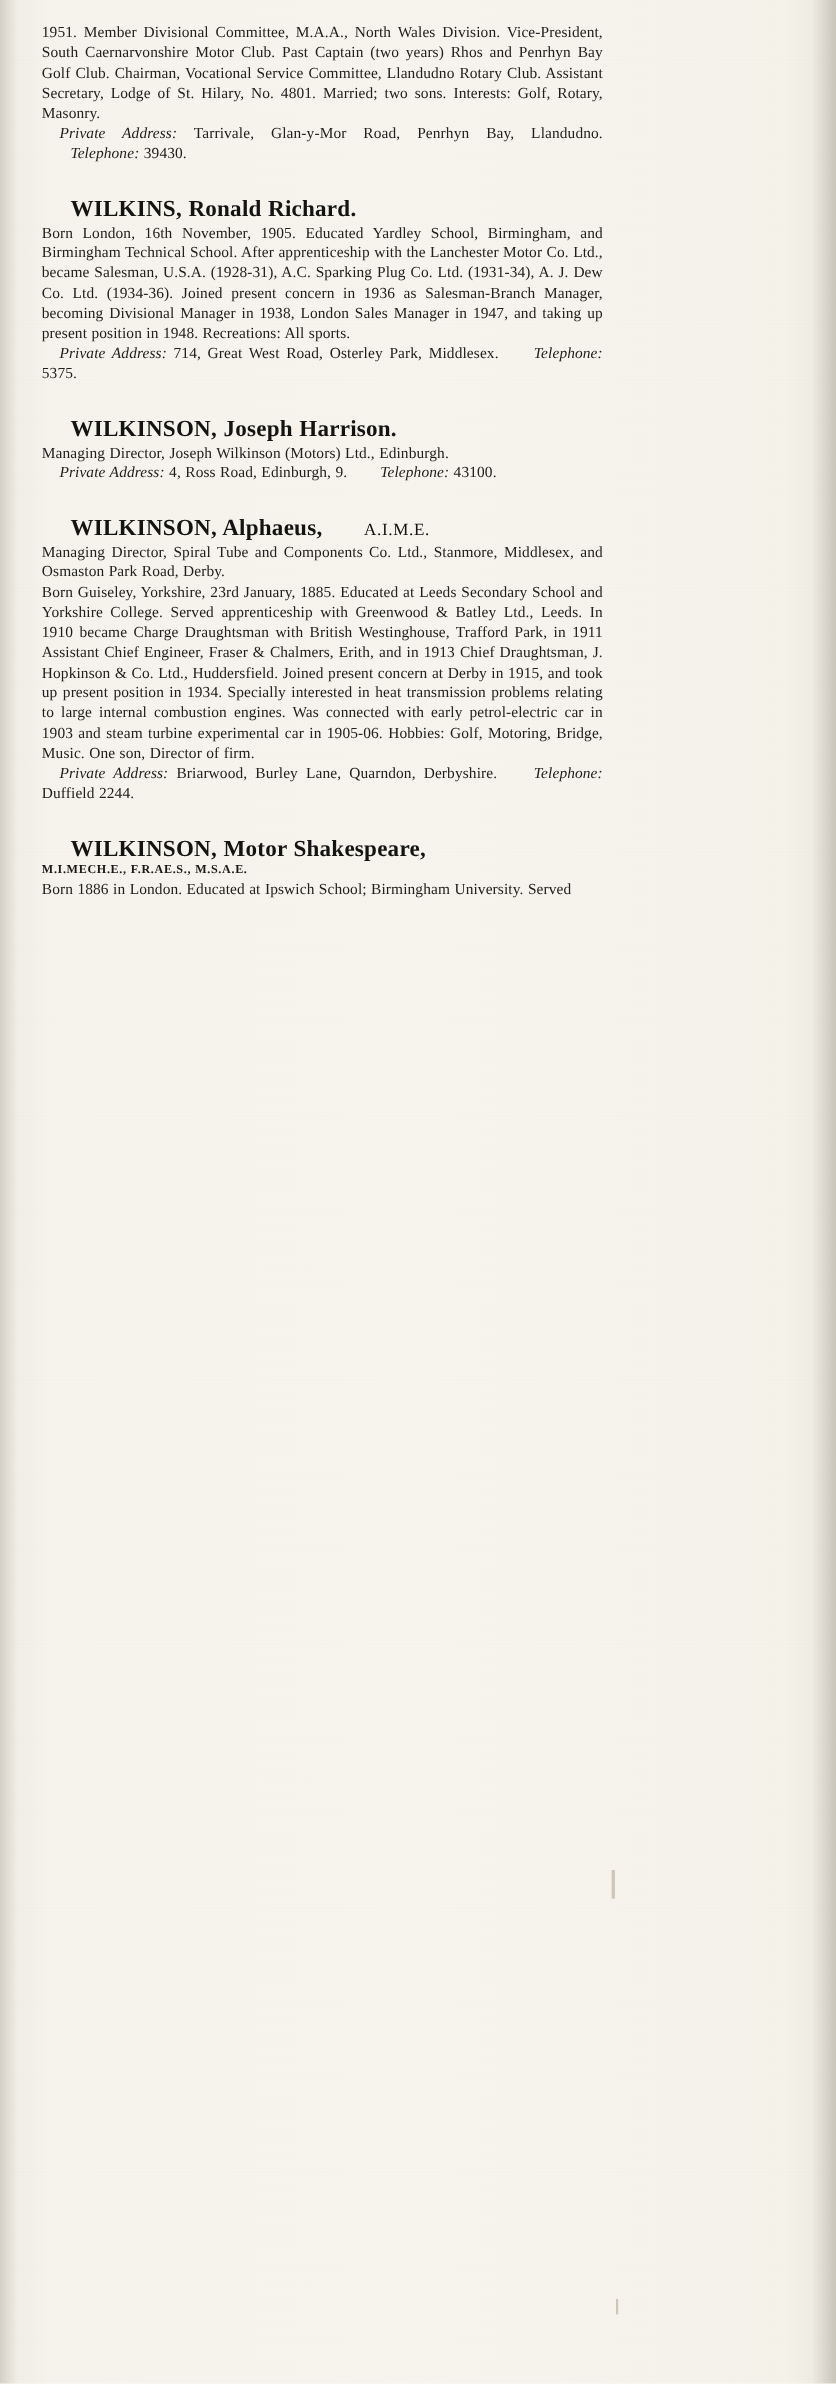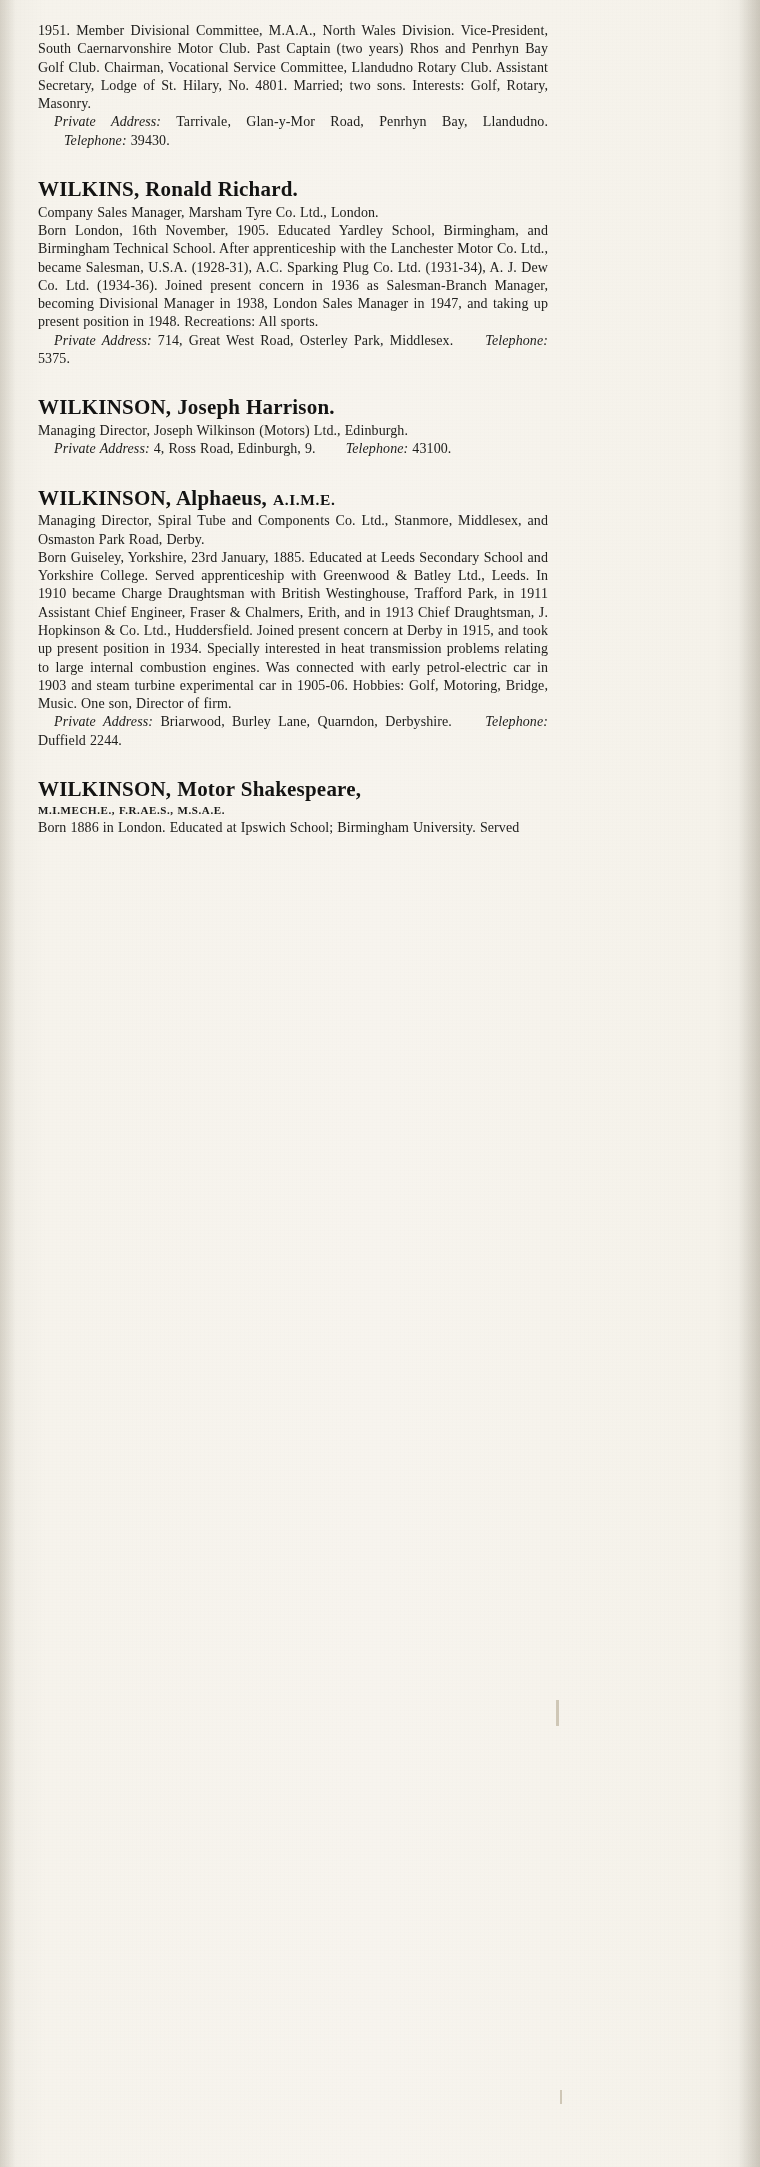--- a/index.html
+++ b/index.html
@@ -48,28 +48,30 @@
   .headline {
     font-size: 21px;
     font-weight: bold;
     line-height: 1.28;
     margin: 0 0 1px 0;
     letter-spacing: 0.2px;
     color: #141413;
   }
   .headline .surname {
     font-weight: bold;
+    margin-left: 26px;
   }
   .headline .given {
     font-weight: bold;
   }
   .headline .post {
-    font-weight: bold;
+    font-weight: normal;
     font-size: 15.5px;
     letter-spacing: 0.6px;
+    margin-left: 32px;
   }
   .quals {
     font-size: 11px;
     font-weight: bold;
     letter-spacing: 0.6px;
     line-height: 1.25;
     margin: 0 0 2px 0;
     color: #191918;
   }
   .ital {
@@ -115,21 +117,20 @@
 
   <div class="column">
 
     <div class="entry">
       <p class="just">1951. Member Divisional Committee, M.A.A., North Wales Division. Vice-President, South Caernarvonshire Motor Club. Past Captain (two years) Rhos and Penrhyn Bay Golf Club. Chairman, Vocational Service Committee, Llandudno Rotary Club. Assistant Secretary, Lodge of St. Hilary, No. 4801. Married; two sons. Interests: Golf, Rotary, Masonry.</p>
       <p class="just"><span class="ital">Private Address:</span> <span>Tarrivale, Glan-y-Mor Road, Penrhyn Bay, Llandudno.</span> <span class="tel">Telephone:</span> <span>39430.</span></p>
     </div>
 
     <div class="entry">
       <p class="headline"><span class="surname">WILKINS,</span> <span class="given">Ronald Richard.</span></p>
-      <p class="just">Company Sales Manager, Marsham Tyre Co. Ltd., London.</p>
       <p class="just">Born London, 16th November, 1905. Educated Yardley School, Birmingham, and Birmingham Technical School. After apprenticeship with the Lanchester Motor Co. Ltd., became Salesman, U.S.A. (1928-31), A.C. Sparking Plug Co. Ltd. (1931-34), A. J. Dew Co. Ltd. (1934-36). Joined present concern in 1936 as Salesman-Branch Manager, becoming Divisional Manager in 1938, London Sales Manager in 1947, and taking up present position in 1948. Recreations: All sports.</p>
       <p class="just"><span class="ital">Private Address:</span> <span>714, Great West Road, Osterley Park, Middlesex.</span> <span class="tel">Telephone:</span> <span>5375.</span></p>
     </div>
 
     <div class="entry">
       <p class="headline"><span class="surname">WILKINSON,</span> <span class="given">Joseph Harrison.</span></p>
       <p class="just">Managing Director, Joseph Wilkinson (Motors) Ltd., Edinburgh.</p>
       <p class="just"><span class="ital">Private Address:</span> <span>4, Ross Road, Edinburgh, 9.</span> <span class="tel">Telephone:</span> <span>43100.</span></p>
     </div>
 

